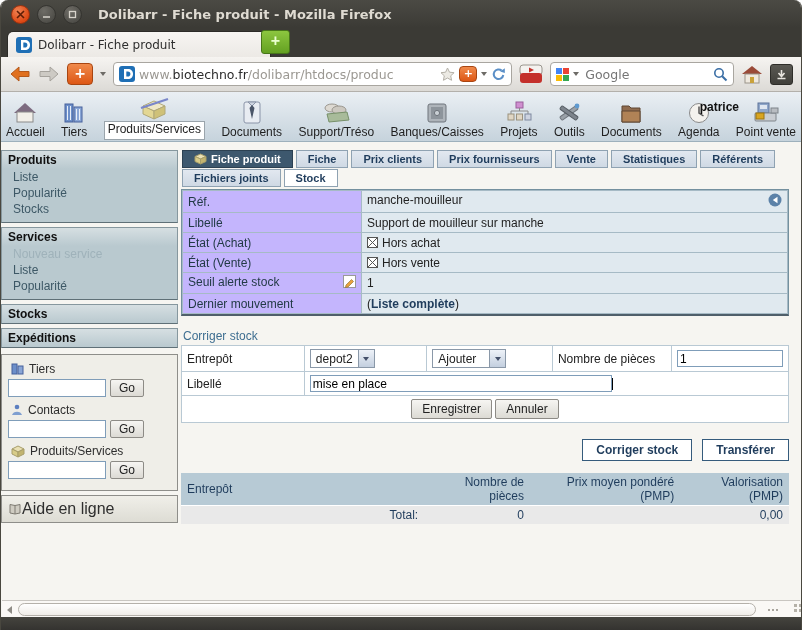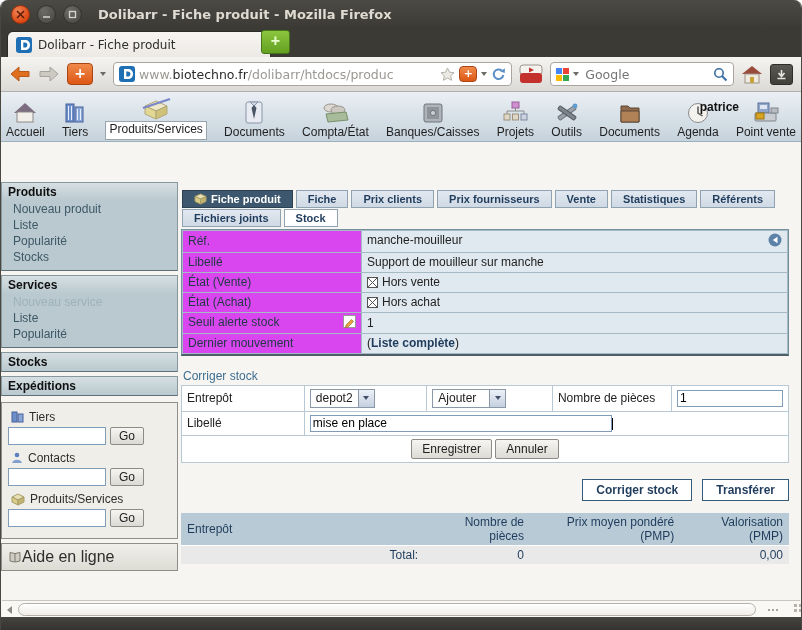--- a/index.html
+++ b/index.html
@@ -45,21 +45,21 @@
     border:1px solid #2e2d29;display:flex;align-items:center;justify-content:center;}
   
   .topmenu{height:49px;background:linear-gradient(#eaeff4,#c6d3dc);border-bottom:1px solid #9db0bc;
     position:relative;display:flex;align-items:flex-end;justify-content:space-between;padding:0 4px;overflow:hidden;}
   .tm-item{display:flex;flex-direction:column;align-items:center;justify-content:flex-end;padding:1px 1px 2px;}
   .tm-ic{height:26px;display:flex;align-items:flex-end;}
   .tm-lbl{font-size:12px;color:#1f1f1f;white-space:nowrap;margin-top:0;}
   .tm-lbl.sel{background:#fff;border:1px solid #9aa4ab;padding:0 3px;margin-bottom:-1px;}
   .tm-user{position:absolute;top:8px;right:62px;font-size:12px;font-weight:bold;color:#111;}
   
-  .page-body{display:flex;height:461px;overflow:hidden;align-items:center;}
+  .page-body{display:flex;height:461px;overflow:hidden;}
   .sidebar{width:178px;flex:0 0 178px;padding-top:8px;box-sizing:border-box;}
   .sb-box{margin:0 1px 4px 0;background:#b9c9cf;border:1px solid #86979e;border-bottom-color:#5f7077;}
   .sb-head{font-weight:bold;font-size:12px;color:#101010;padding:2px 6px;
     background:linear-gradient(#d6dfe2,#b9c9cf);}
   .sb-items{padding:1px 0 4px;}
   .sb-item{font-size:12px;color:#3d5866;padding:0 4px 2px 11px;white-space:nowrap;}
   .sb-item.disabled{color:#9fb2ba;}
   .sb-search{margin:6px 1px 4px 0;background:#efeee8;border:1px solid #8e8e8a;padding:5px 5px 7px;}
   .sb-srow{display:flex;align-items:center;gap:5px;font-size:12px;color:#2e2e2e;padding:2px 0 2px 4px;}
   .sb-irow{display:flex;align-items:center;gap:4px;padding:1px 0 4px 1px;}
@@ -71,21 +71,21 @@
   
   .main{flex:1;padding:8px 12px 0 2px;box-sizing:border-box;overflow:hidden;}
   .tabs-row{display:flex;margin-left:1px;}
   .tab{background:linear-gradient(#e2e8f0,#cfd9e4);border:1px solid #8fa2b2;font-size:11px;font-weight:bold;
     color:#1f3c5c;padding:2px 11px;margin-right:3px;white-space:nowrap;display:flex;align-items:center;gap:4px;}
   .tab.dark{background:#3d586e;color:#fff;border-color:#2c4152;}
   .tab.active{background:#fff;}
   .panel{border:1px solid #74909f;border-bottom:2px solid #4f5f6a;background:#fff;margin-top:2px;}
   table.product{width:100%;border-collapse:collapse;font-size:12px;}
   table.product td{border:1px solid #a6bac5;padding:2px 5px;height:15px;}
-  td.lbl{width:168px;background:#d946ef;color:#223a46;}
+  td.lbl{width:168px;background:#c4b5fd;color:#223a46;}
   td.val{background:#e0e9ef;color:#222;}
   .val-flex{display:flex;align-items:center;gap:4px;}
   .flright{float:right;}
   .link-bold{font-weight:bold;color:#1f3c5c;}
   .cs-title{color:#3e6e91;font-size:12px;margin:13px 0 2px 2px;}
   table.csform{width:100%;border-collapse:collapse;font-size:12px;background:#fff;border:1px solid #8ba3b2;}
   table.csform td{border:1px solid #b9c9d4;padding:3px 5px;color:#222;}
   td.c1{width:124px;} td.c2{width:120px;} td.c3{width:122px;} td.c4{width:120px;}
   .sel{display:inline-flex;border:1px solid #8a98a8;background:#fff;height:17px;align-items:stretch;}
   .sel-txt{padding:0 5px;font-size:12px;display:flex;align-items:center;color:#222;}
@@ -261,21 +261,21 @@
       <span class="tm-lbl">Documents</span>
     </div>
     <div class="tm-item">
       <span class="tm-ic">
           <svg width="30" height="24">
             <ellipse cx="11" cy="7" rx="7" ry="4" fill="#ddd9d2" stroke="#9a968e"></ellipse>
             <ellipse cx="18" cy="9" rx="7" ry="4" fill="#ccc8c0" stroke="#9a968e"></ellipse>
             <polygon points="6,13 26,11 28,19 8,21" fill="#a8bb9a" stroke="#77906a"></polygon>
           </svg>
         </span>
-      <span class="tm-lbl">Compta/État</span>
+      <span class="tm-lbl">Support/Tréso</span>
     </div>
     <div class="tm-item">
       <span class="tm-ic">
           <svg width="26" height="24">
             <rect x="4" y="3" width="18" height="18" rx="2" fill="#aeb4ba" stroke="#6f757c"></rect>
             <rect x="7" y="6" width="12" height="12" fill="#8d949b"></rect>
             <circle cx="13" cy="12" r="2.6" fill="#c9cfd4" stroke="#6f757c"></circle>
           </svg>
         </span>
       <span class="tm-lbl">Banques/Caisses</span>
@@ -338,21 +338,20 @@
     </div>
     <span class="tm-user">patrice</span>
   </div>
 
   <div class="page-body">
 
     <div class="sidebar">
       <div class="sb-box">
         <div class="sb-head">Produits</div>
         <div class="sb-items">
-          <div class="sb-item">Nouveau produit</div>
           <div class="sb-item">Liste</div>
           <div class="sb-item">Popularité</div>
           <div class="sb-item">Stocks</div>
         </div>
       </div>
       <div class="sb-box">
         <div class="sb-head">Services</div>
         <div class="sb-items">
           <div class="sb-item disabled">Nouveau service</div>
           <div class="sb-item">Liste</div>
@@ -460,40 +459,40 @@
                       <polygon points="9.5,3.8 4.8,7 9.5,10.2" fill="#fff"></polygon>
                     </svg></span>
               <span>manche-mouilleur</span>
             </td>
           </tr>
           <tr>
             <td class="lbl">Libellé</td>
             <td class="val">Support de mouilleur sur manche</td>
           </tr>
           <tr>
+            <td class="lbl">État (Achat)</td>
+            <td class="val">
+              <span class="val-flex">
+                <svg width="11" height="11">
+                      <rect x="0.5" y="0.5" width="10" height="10" fill="#fff" stroke="#555"></rect>
+                      <path d="M1 1 l9 9 M10 1 l-9 9" stroke="#555"></path>
+                    </svg>
+                <span>Hors achat</span>
+              </span>
+            </td>
+          </tr>
+          <tr>
             <td class="lbl">État (Vente)</td>
             <td class="val">
               <span class="val-flex">
                 <svg width="11" height="11">
                       <rect x="0.5" y="0.5" width="10" height="10" fill="#fff" stroke="#555"></rect>
                       <path d="M1 1 l9 9 M10 1 l-9 9" stroke="#555"></path>
                     </svg>
                 <span>Hors vente</span>
-              </span>
-            </td>
-          </tr>
-          <tr>
-            <td class="lbl">État (Achat)</td>
-            <td class="val">
-              <span class="val-flex">
-                <svg width="11" height="11">
-                      <rect x="0.5" y="0.5" width="10" height="10" fill="#fff" stroke="#555"></rect>
-                      <path d="M1 1 l9 9 M10 1 l-9 9" stroke="#555"></path>
-                    </svg>
-                <span>Hors achat</span>
               </span>
             </td>
           </tr>
           <tr>
             <td class="lbl">
               <span class="flright"><svg width="13" height="13">
                       <rect x="0.5" y="0.5" width="12" height="12" fill="#fff" stroke="#999"></rect>
                       <path d="M3 10 l5.5 -5.5 2 2 L5 12 l-2.6 .6z" fill="#e8a33d" stroke="#8a6a2a" stroke-width="0.6"></path>
                     </svg></span>
               <span>Seuil alerte stock</span>

